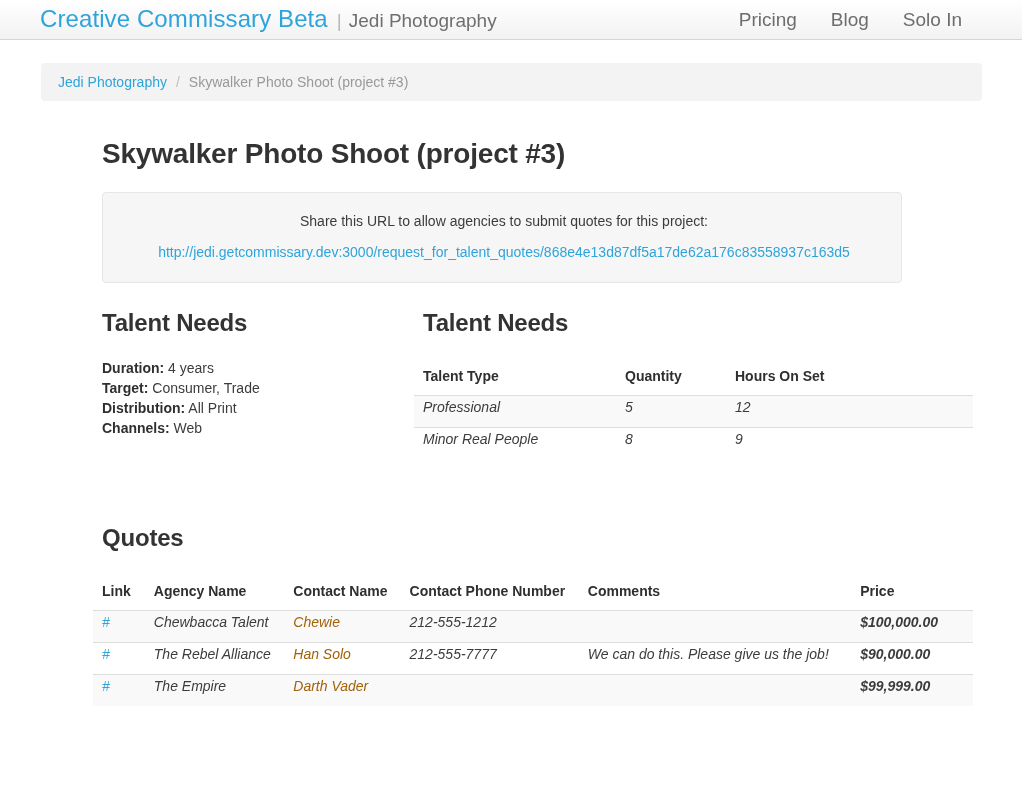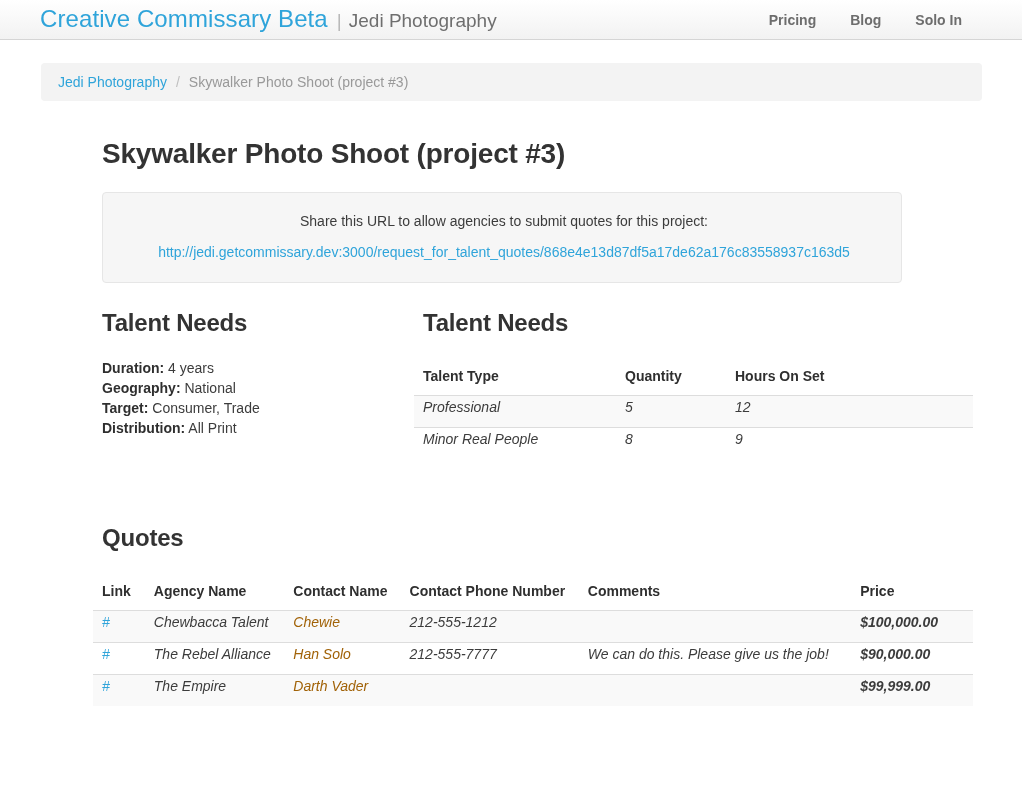--- a/index.html
+++ b/index.html
@@ -48,22 +48,21 @@
   .nav-right {
     margin-left: auto;
     display: flex;
     align-items: center;
     gap: 34px;
     padding-right: 36px;
   }
   .nav-link {
     color: #6d6d6d;
     text-decoration: none;
-    font-size: 14px;
-    font-weight: bold;
+    font-size: 19px;
   }
 
   
   .breadcrumb-wrap { padding: 23px 40px 0 41px; }
   .breadcrumb {
     background: #f3f3f3;
     border-radius: 4px;
     padding: 10px 17px;
     font-size: 14px;
     line-height: 18px;
@@ -217,30 +216,30 @@
   <div class="cols">
 
     <div class="col-usage">
       <h2 class="section-title">Talent Needs</h2>
       <div class="usage-list">
         <div>
           <span class="k">Duration:</span>
           <span>4 years</span>
         </div>
         <div>
-          <span class="k">Geography:</span>
-          <span>National</span>
-        </div>
-        <div>
           <span class="k">Target:</span>
           <span>Consumer, Trade</span>
         </div>
         <div>
           <span class="k">Distribution:</span>
           <span>All Print</span>
+        </div>
+        <div>
+          <span class="k">Channels:</span>
+          <span>Web</span>
         </div>
       </div>
     </div>
 
     <div class="col-needs">
       <h2 class="section-title">Talent Needs</h2>
       <table class="tbl needs-table">
         <colgroup>
             <col class="c1">
             <col class="c2">

